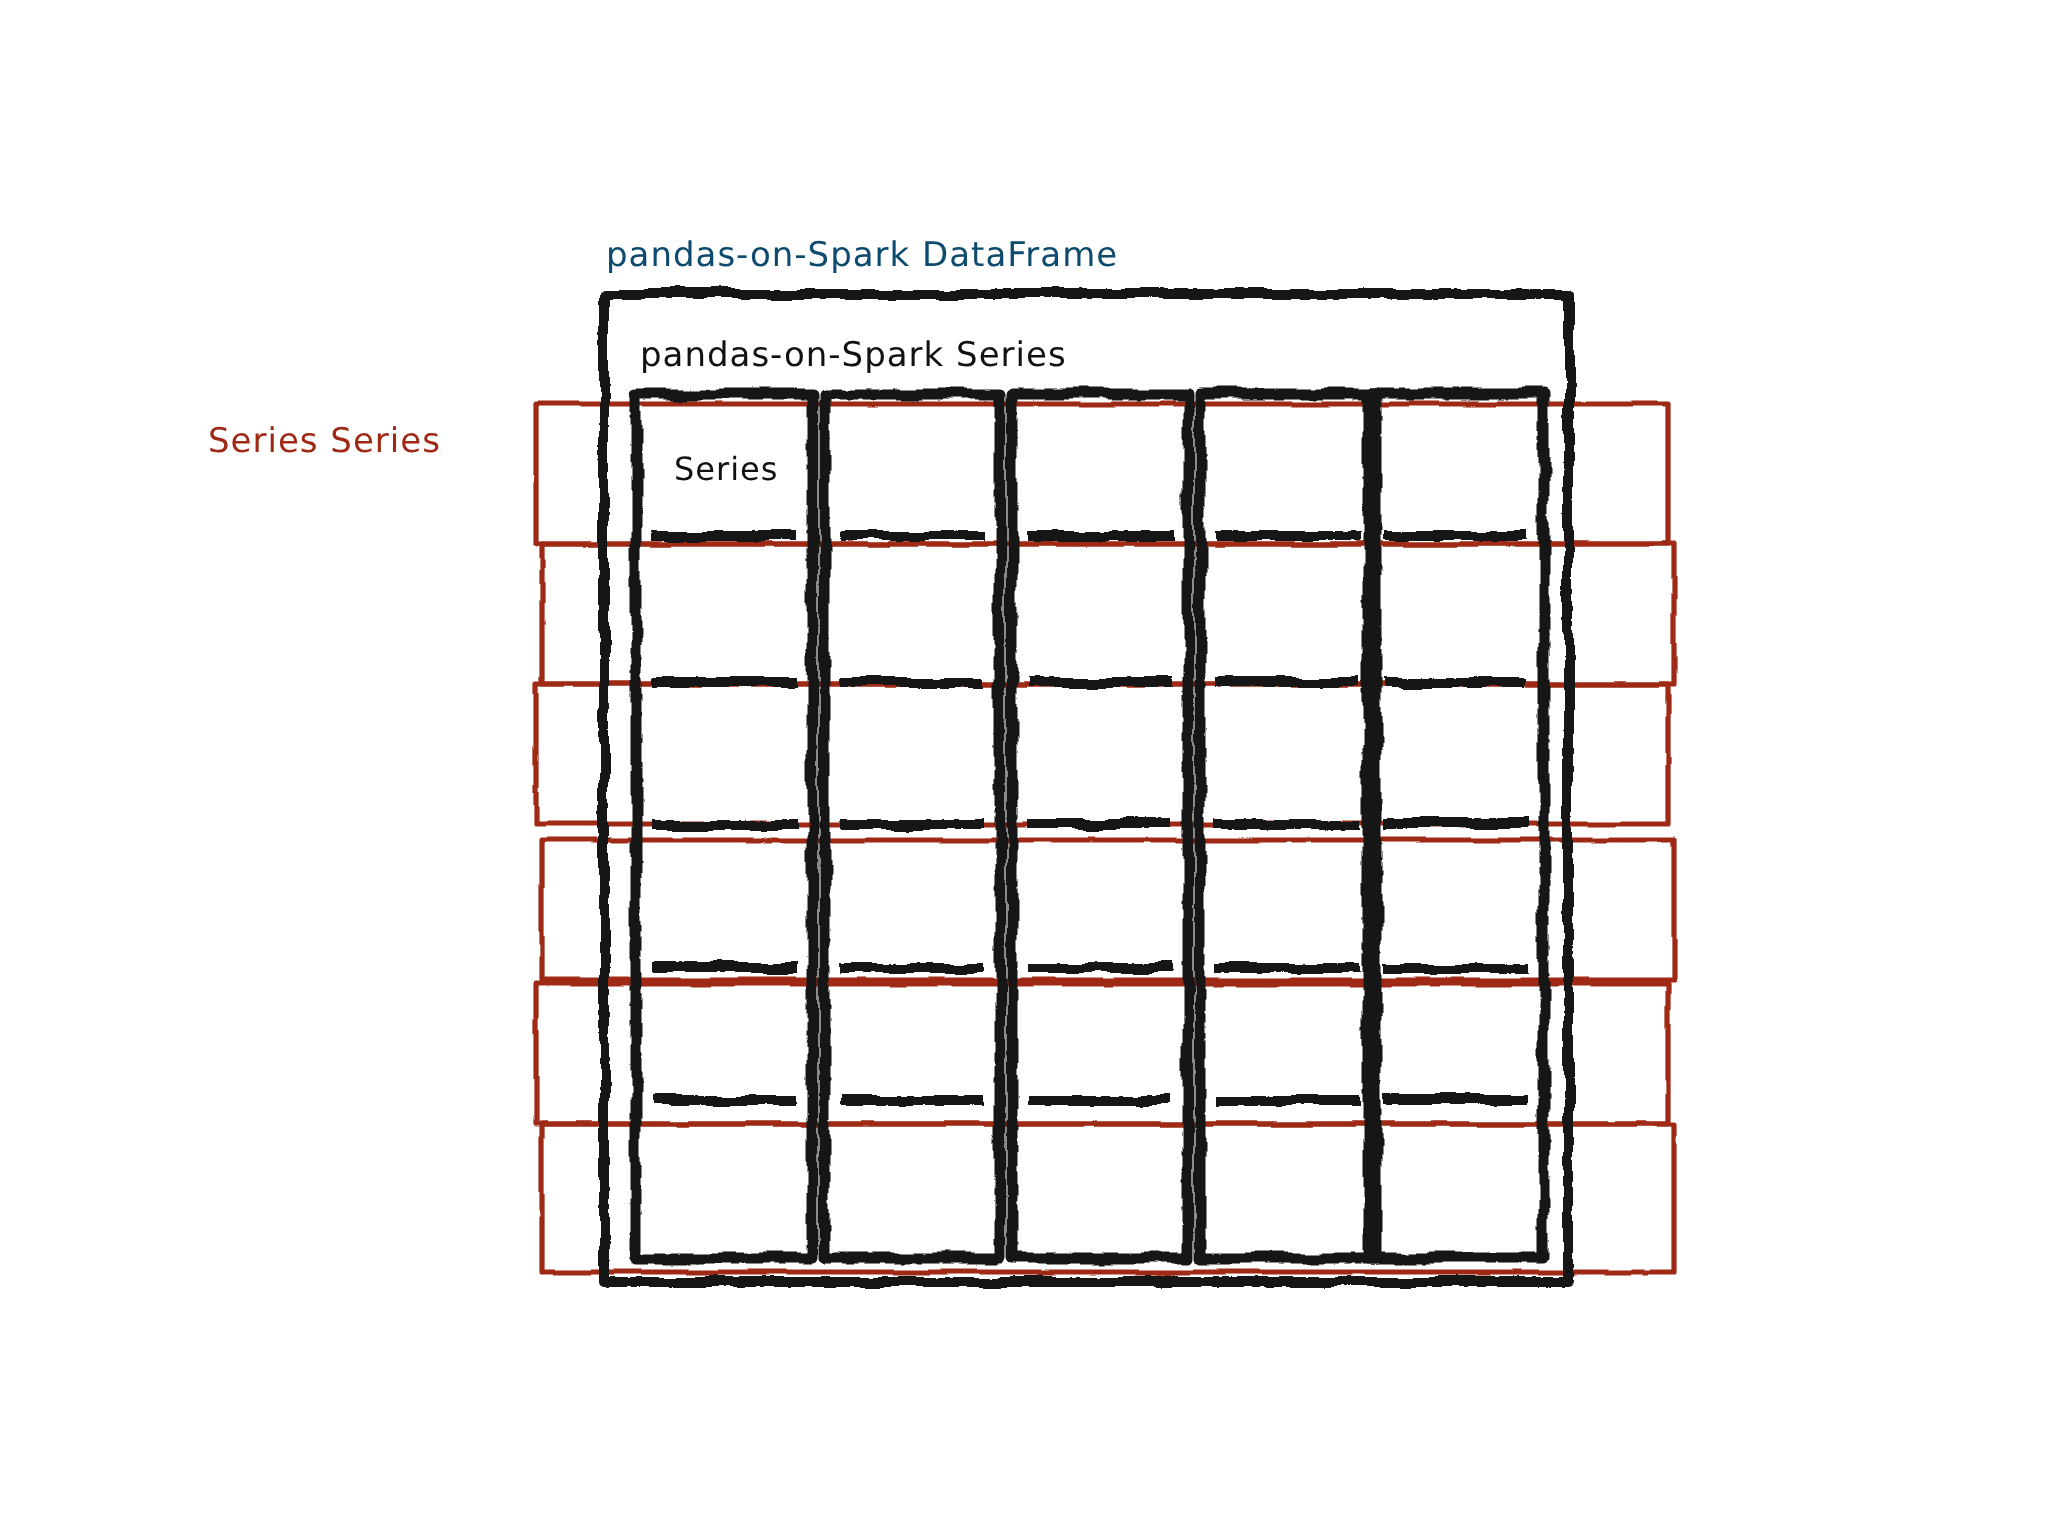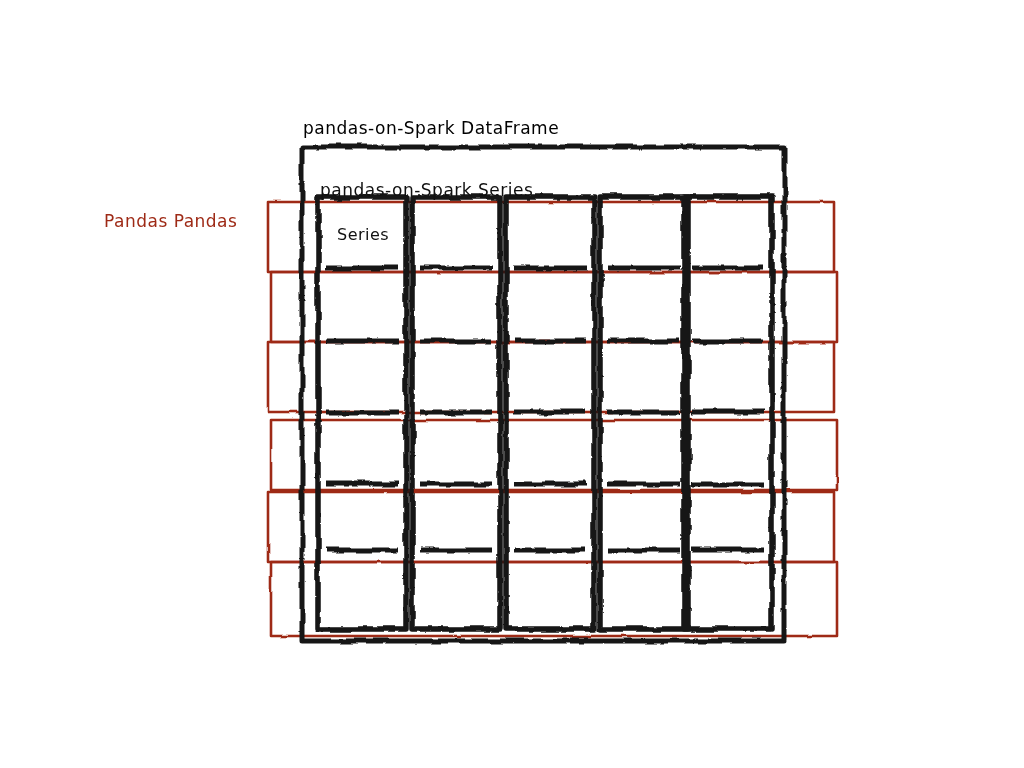--- a/index.html
+++ b/index.html
@@ -27,29 +27,28 @@
     position: absolute;
     white-space: nowrap;
     font-family: "DejaVu Sans", sans-serif;
     letter-spacing: 0.5px;
   }
 
   .label-dataframe {
     left: 303px;
     top: 118px;
     font-size: 17px;
-    color: #000000;
+    color: #0c4a6e;
   }
 
   .label-series {
     left: 320px;
     top: 168px;
     font-size: 17px;
     color: #111111;
-    margin-top: 12px;
   }
 
   .label-value {
     left: 337px;
     top: 225px;
     font-size: 16px;
     color: #111111;
   }
 
   .label-pandas-series {
@@ -128,13 +127,13 @@
     <line x1="692" y1="550" x2="764" y2="550"></line>
   </g>
 </svg>
 
 <div class="label label-dataframe">pandas-on-Spark DataFrame</div>
 
 <div class="label label-series">pandas-on-Spark Series</div>
 
 <div class="label label-value">Series</div>
 
-<div class="label label-pandas-series">Pandas Pandas</div>
+<div class="label label-pandas-series">Series Series</div>
 
 </body></html>

